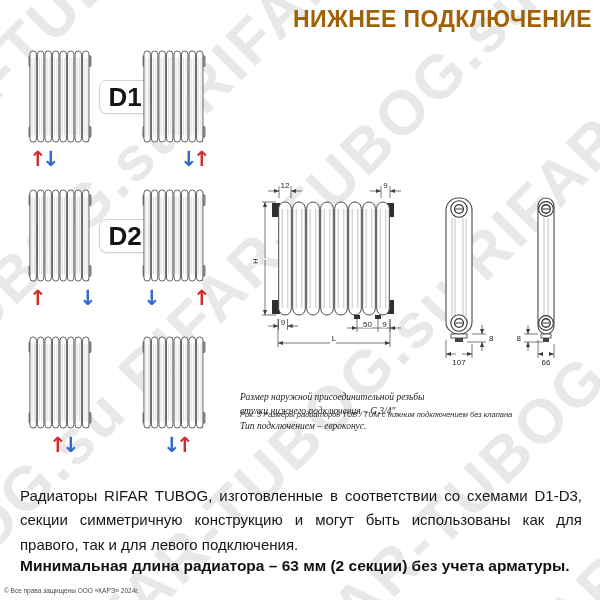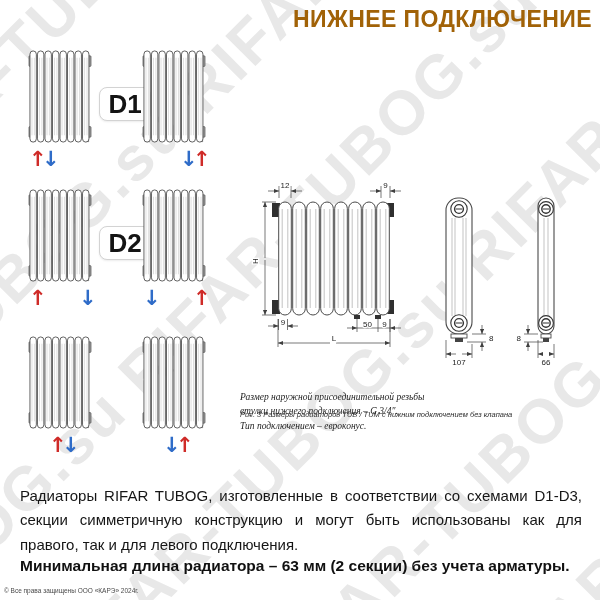--- a/index.html
+++ b/index.html
@@ -27,21 +27,21 @@
   .title{font-size:23px;font-weight:700;color:#a16207;letter-spacing:.4px;line-height:1.15;}
   .subtitle{font-size:18px;font-weight:800;color:#e3211e;letter-spacing:.3px;line-height:1.25;}
 
   
   .schemes{position:absolute;left:18px;top:0;width:214px;height:470px;}
   .scheme-row{position:absolute;left:0;width:214px;height:124px;}
   .rad-wrap{position:absolute;top:0;width:64px;height:124px;}
   .rad-wrap.left{left:10px;} .rad-wrap.right{left:124px;}
   .rad-svg{position:absolute;left:0;top:0;}
   .scheme-label{position:absolute;left:78px;width:58px;top:33px;height:32px;
-    display:flex;align-items:center;justify-content:center;margin-top:7px;}
+    display:flex;align-items:center;justify-content:center;}
   .scheme-label .box{background:#fff;border:1.5px solid #d3d3d3;border-radius:8px;
     padding:0 8px;font-size:26px;font-weight:800;color:#141414;line-height:32px;
     box-shadow:0 1px 2px rgba(0,0,0,.08);}
   .arrow{position:absolute;top:99px;width:14px;text-align:center;font-size:21px;
     font-weight:700;font-family:"DejaVu Sans",sans-serif;line-height:24px;}
   .arrow.red{color:#cf2b28;} .arrow.blue{color:#2f6cc8;}
 
   
   .tech-svg{position:absolute;left:240px;top:176px;}
   .fig-caption{position:absolute;left:240px;top:368px;width:280px;

